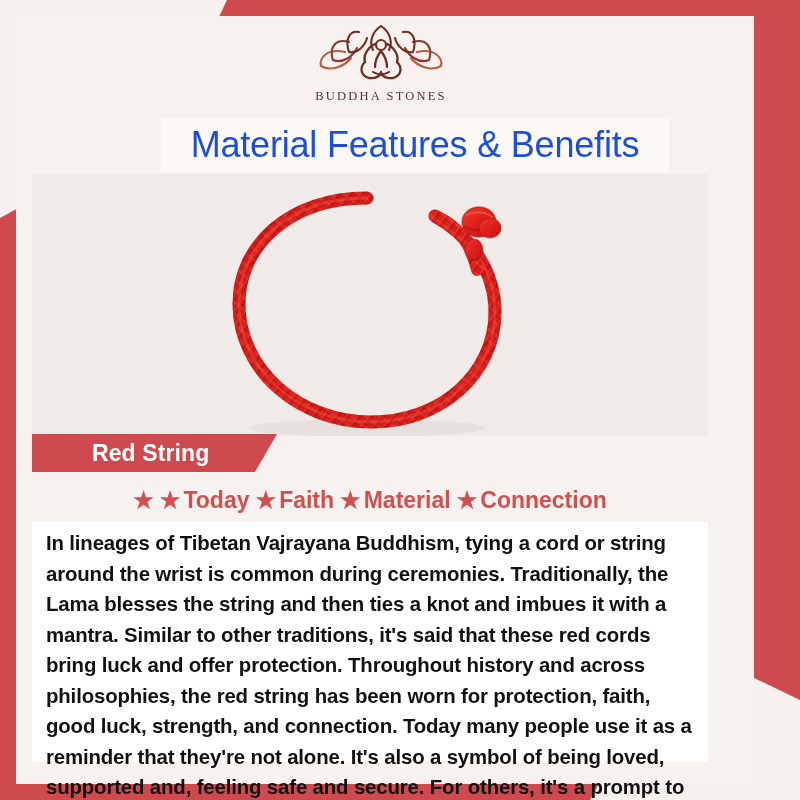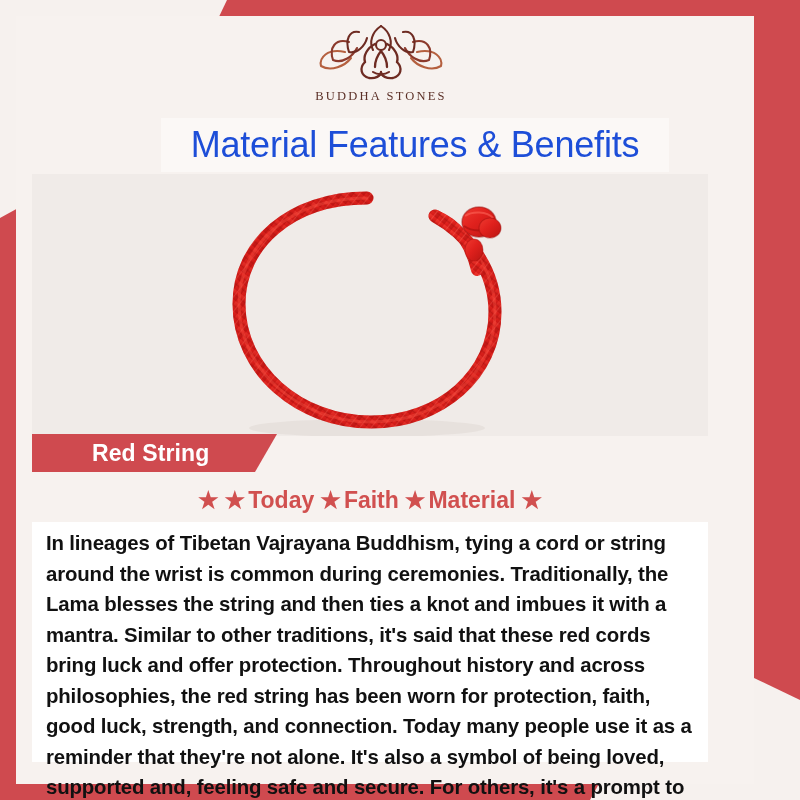--- a/index.html
+++ b/index.html
@@ -286,20 +286,21 @@
       <span class="kw">
         <span class="kw-star">★</span>
         <span>Faith</span>
       </span>
       <span class="kw">
         <span class="kw-star">★</span>
         <span>Material</span>
       </span>
       <span class="kw">
         <span class="kw-star">★</span>
+        <span>Connection</span>
       </span>
     </div>
 
     <div id="body-card">
       <p id="body-text">In lineages of Tibetan Vajrayana Buddhism, tying a cord or string around the wrist is common during ceremonies. Traditionally, the Lama blesses the string and then ties a knot and imbues it with a mantra. Similar to other traditions, it's said that these red cords bring luck and offer protection. Throughout history and across philosophies, the red string has been worn for protection, faith, good luck, strength, and connection. Today many people use it as a reminder that they're not alone. It's also a symbol of being loved, supported and, feeling safe and secure. For others, it's a prompt to stay positive while facing any adversity.</p>
     </div>
 
   </div>
 </div>
 

